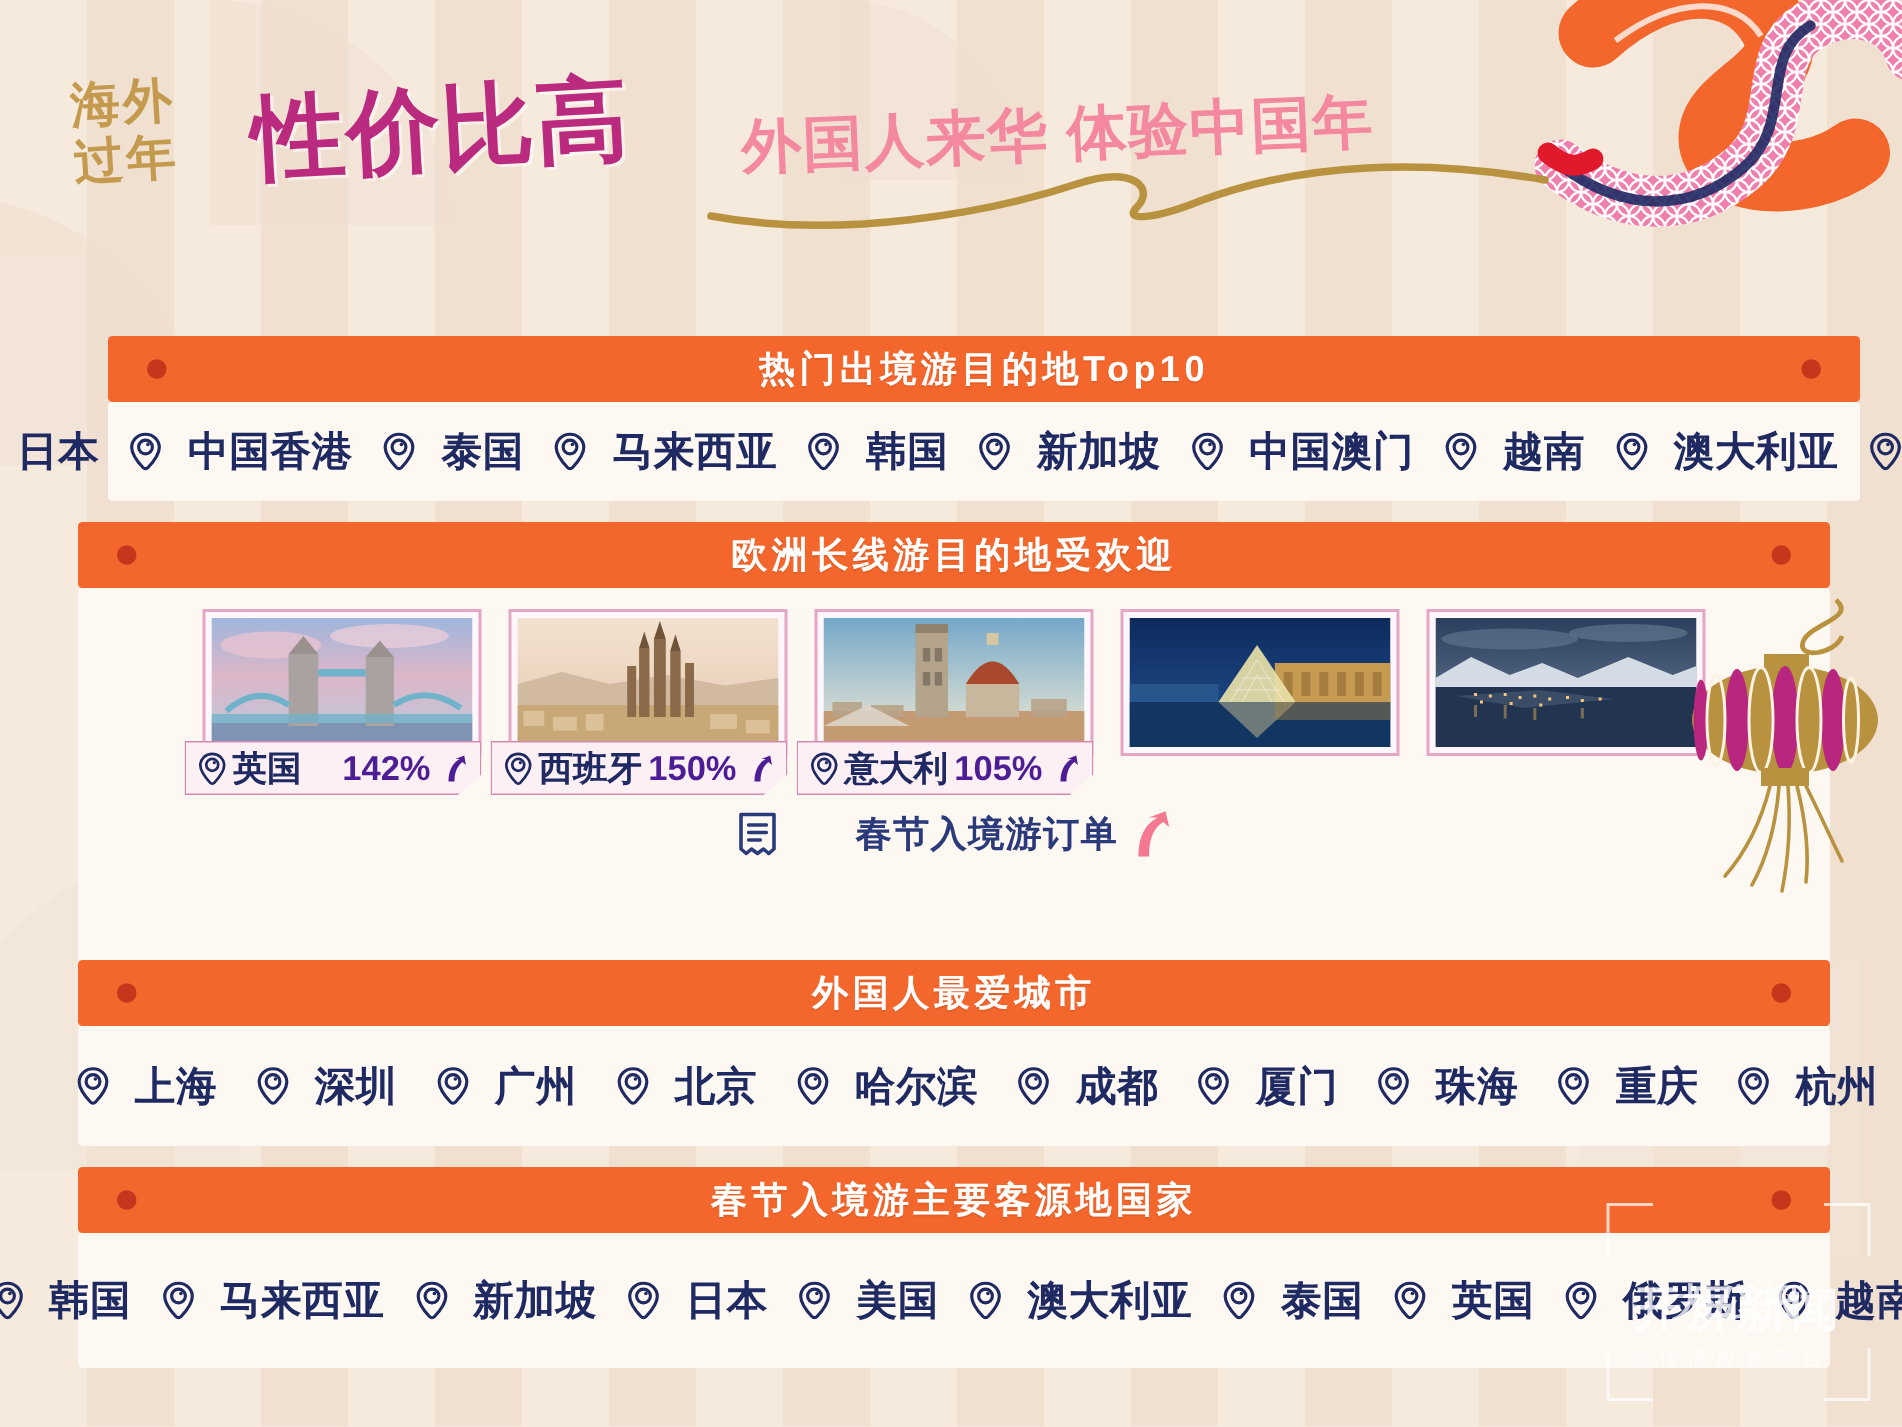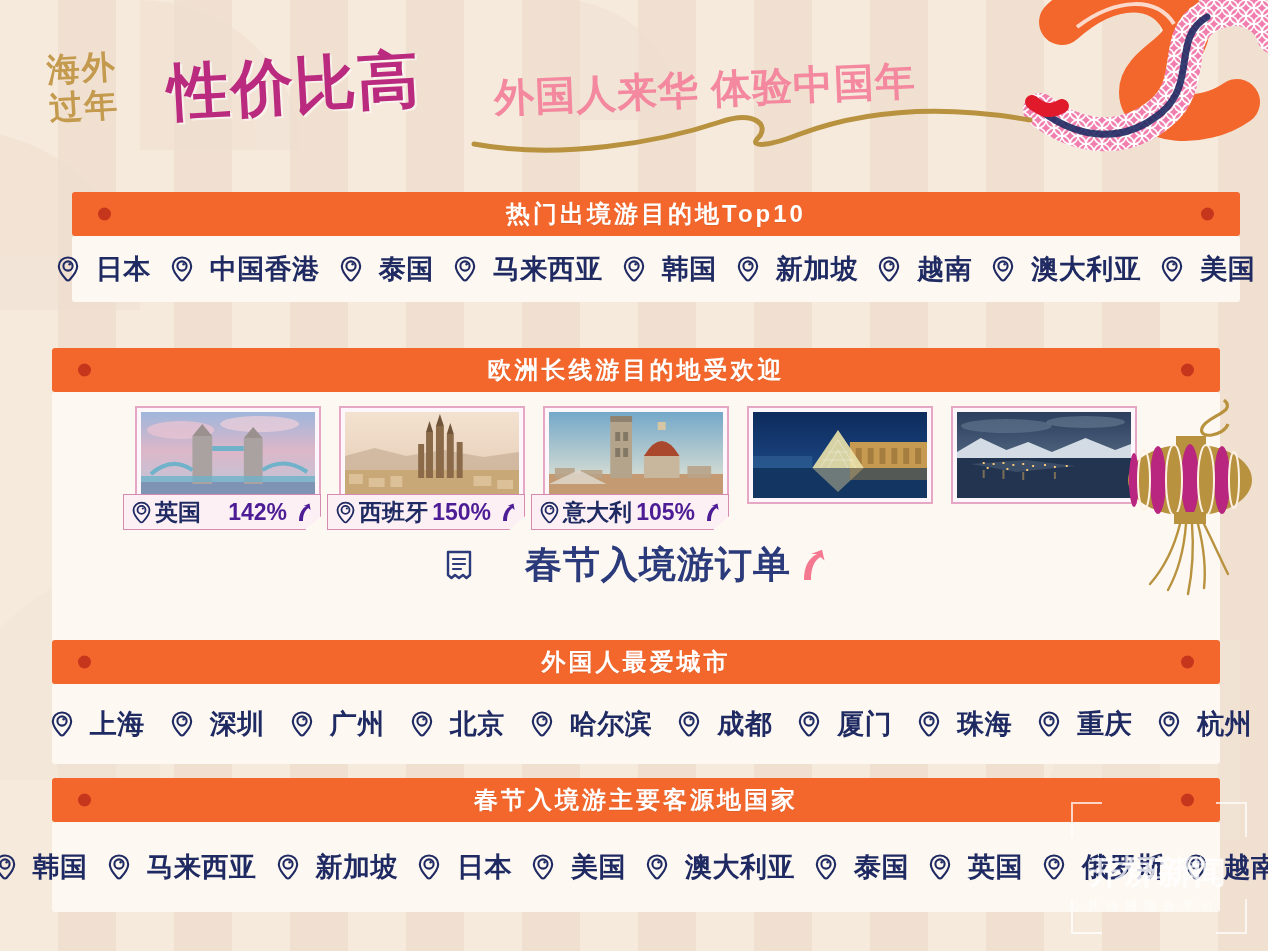--- a/index.html
+++ b/index.html
@@ -68,21 +68,21 @@
      clip-path:polygon(0 0,100% 0,100% 62%,92% 100%,0 100%);}
   .card-foot .pin-icon{width:19px;height:23px;}
   .c-name{color:#1f2a63;font-weight:bold;font-size:23px;letter-spacing:0;}
   .c-pct{margin-left:auto;color:#4c1d95;font-weight:bold;font-size:23px;
       display:flex;align-items:center;gap:10px;}
   .arrow-up{width:15px;height:19px;}
 
   
   .growth{display:flex;align-items:center;justify-content:center;gap:4px;
       padding:10px 0 16px;}
-  .growth .g1{color:#2b3a7a;font-weight:bold;font-size:37px;letter-spacing:1px;margin-left:46px;}
+  .growth .g1{color:#2b3a7a;font-weight:bold;font-size:24px;letter-spacing:1px;margin-left:46px;}
   .growth .g2{color:#f4788f;font-weight:bold;font-size:32px;letter-spacing:1px;}
   .receipt-icon{width:28px;height:30px;margin-right:2px;}
   .big-arrow{width:26px;height:32px;margin-left:6px;}
 
   
   .lantern{position:absolute;left:1128px;top:398px;width:150px;height:250px;}
 
   
   .watermark{position:absolute;right:18px;bottom:14px;width:182px;height:138px;
      opacity:.85;}
@@ -147,21 +147,21 @@
       <path d="M11,1.5 C5.8,1.5 1.8,5.4 1.8,10.3 C1.8,15 7,21.2 9.3,23.7 C10.2,24.7 11.8,24.7 12.7,23.7
                C15,21.2 20.2,15 20.2,10.3 C20.2,5.4 16.2,1.5 11,1.5 Z" fill="none" stroke="#1f2a63" stroke-width="2.1"></path>
       <circle cx="11" cy="10" r="4.6" fill="none" stroke="#1f2a63" stroke-width="2.1"></circle>
       <circle cx="12.6" cy="8.3" r="1.2" fill="#1f2a63"></circle>
     </symbol>
     <symbol id="uparrow" viewBox="0 0 15 19">
       <path d="M2,18 C2,12 4,6 9.5,3 L6.5,3 L12.5,0.6 L13.6,7 L11.3,5 C7,8.5 6,13 6,18 Z" fill="currentColor"></path>
     </symbol>
   </svg>
 
-  <div class="panel" style="top:192px;padding-left:20px;">
+  <div class="panel" style="top:224px;padding-left:20px;">
     <div class="bar">
       <span class="dot l"></span>
       <span class="bar-title">热门出境游目的地Top10</span>
       <span class="dot r"></span>
     </div>
     <div class="body" style="height:66px;">
       <div class="pins" style="gap:20px;">
         <div class="pin-item">
             <svg class="pin-icon">
               <use href="#pin"></use>
@@ -190,20 +190,26 @@
             <svg class="pin-icon">
               <use href="#pin"></use>
             </svg>
             <span class="pin-label">韩国</span>
           </div>
         <div class="pin-item">
             <svg class="pin-icon">
               <use href="#pin"></use>
             </svg>
             <span class="pin-label">新加坡</span>
+          </div>
+        <div class="pin-item">
+            <svg class="pin-icon">
+              <use href="#pin"></use>
+            </svg>
+            <span class="pin-label">中国澳门</span>
           </div>
         <div class="pin-item">
             <svg class="pin-icon">
               <use href="#pin"></use>
             </svg>
             <span class="pin-label">越南</span>
           </div>
         <div class="pin-item">
             <svg class="pin-icon">
               <use href="#pin"></use>

